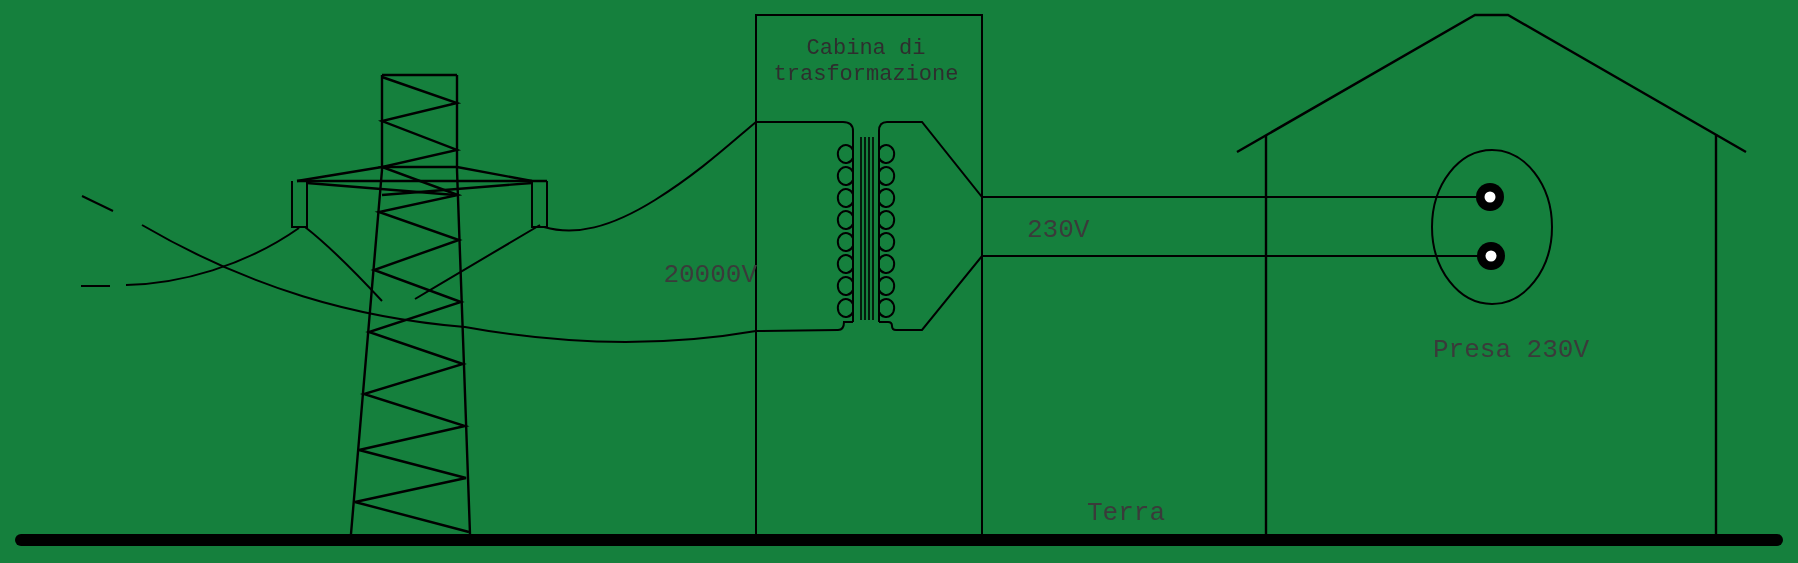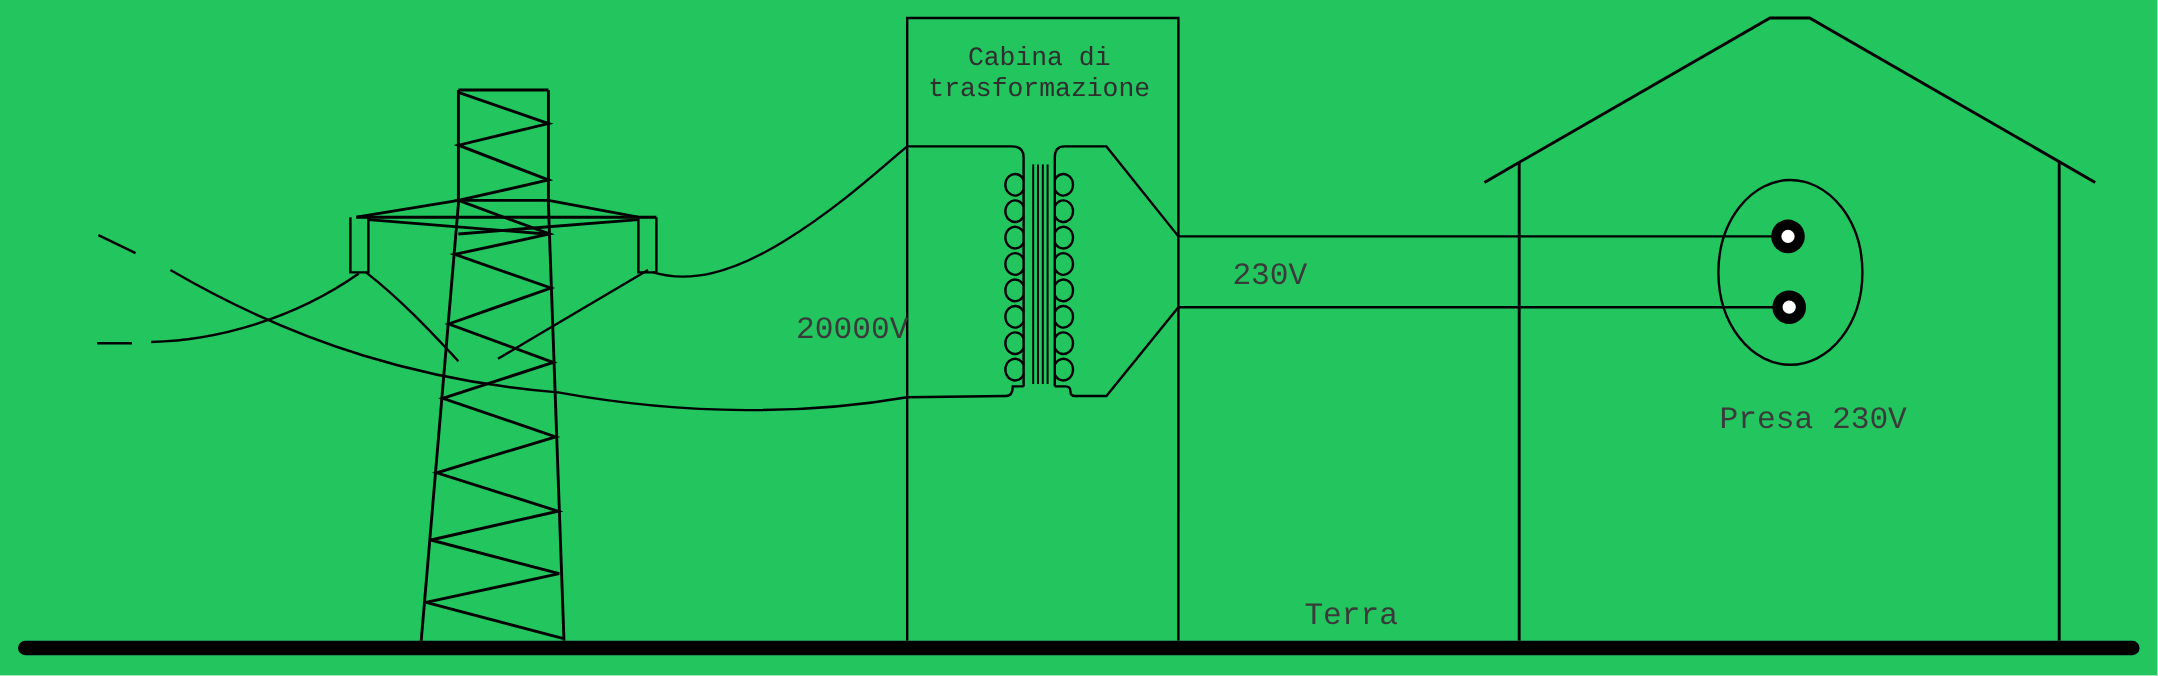--- a/index.html
+++ b/index.html
@@ -4,21 +4,21 @@
 <style>
   html, body {
     margin: 0;
     padding: 0;
     background: #ffffff;
   }
   .stage {
     position: relative;
     width: 1798px;
     height: 563px;
-    background: #22c55e;
+    background: #15803d;
     overflow: hidden;
     font-family: "Liberation Mono", "DejaVu Sans Mono", monospace;
   }
   svg { display: block; }
   .wire, .structure {
     fill: none;
     stroke: #000000;
     stroke-width: 2;
     stroke-linecap: butt;
     stroke-linejoin: miter;

